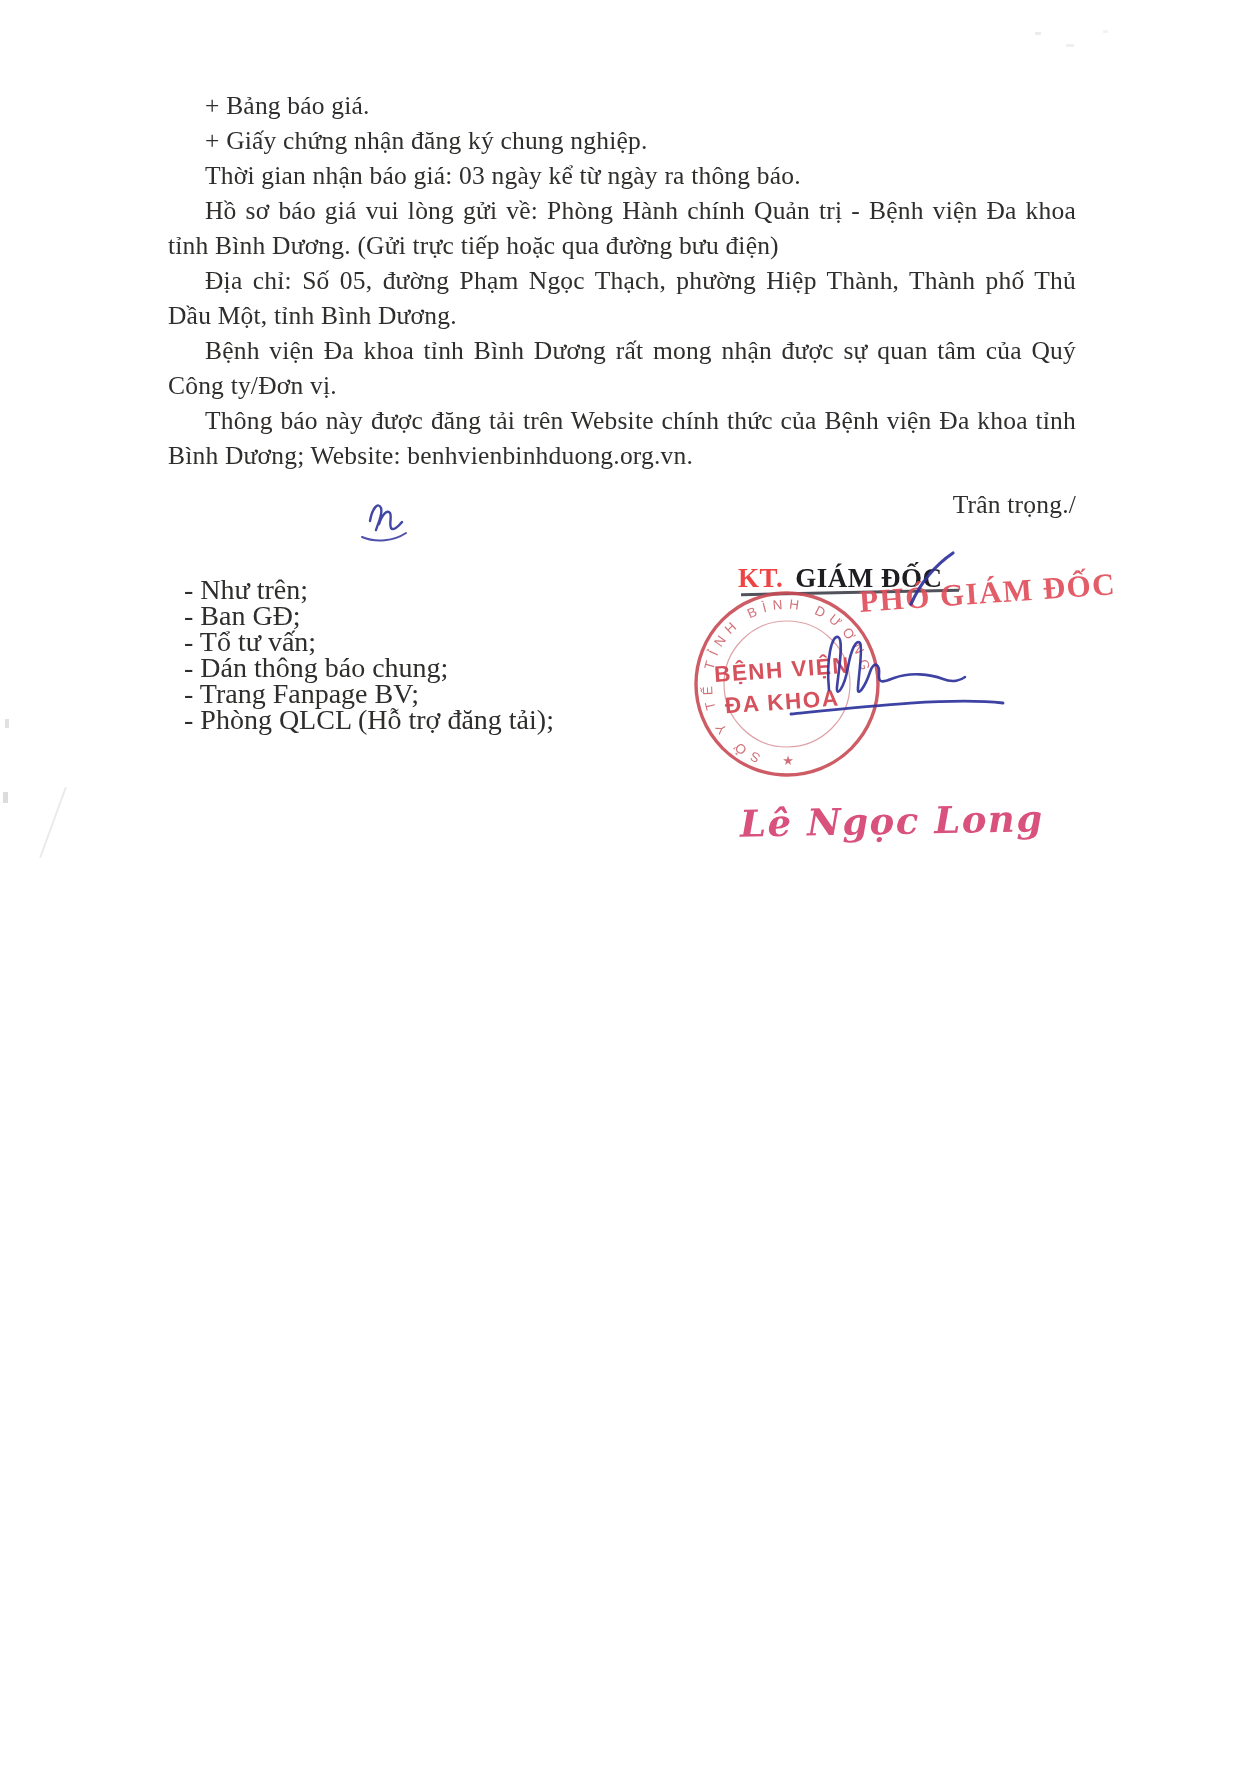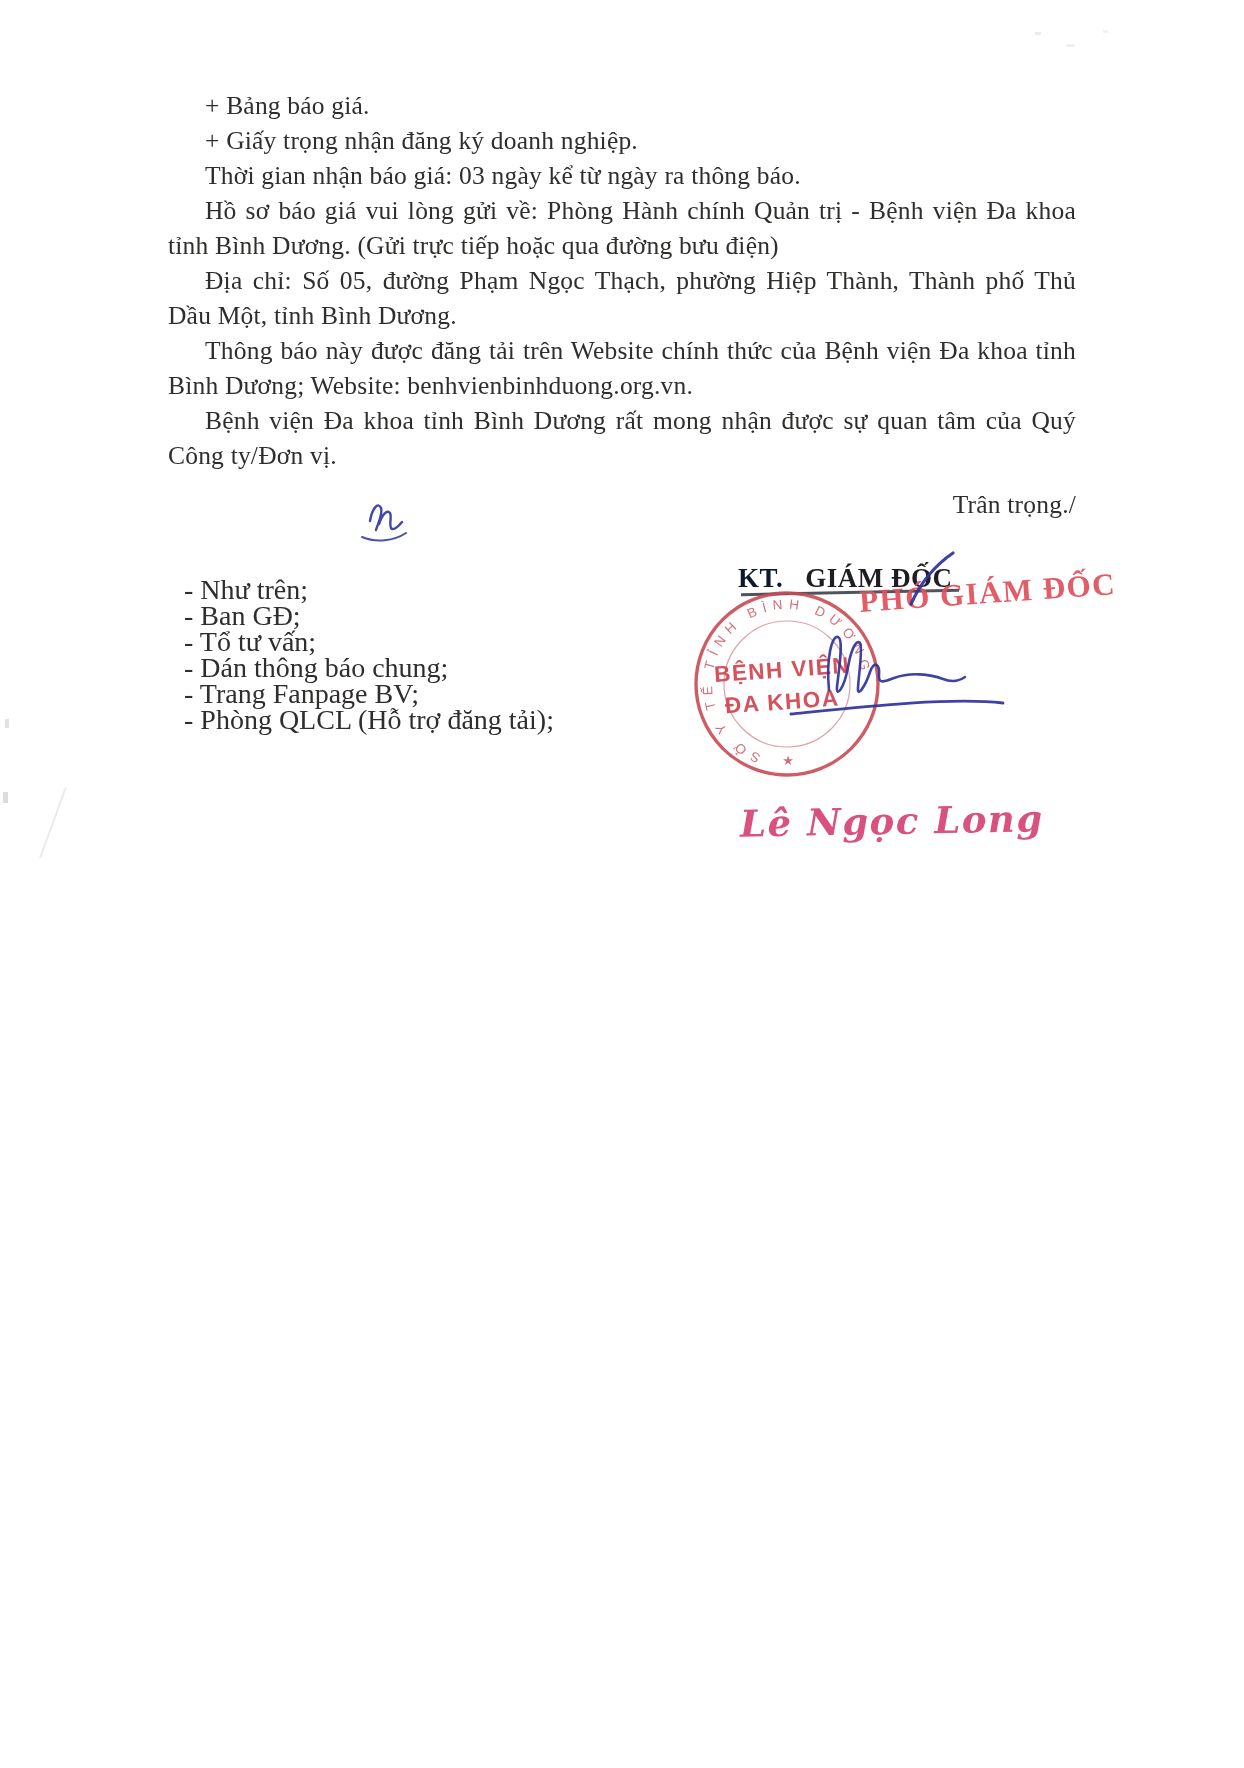--- a/index.html
+++ b/index.html
@@ -28,21 +28,21 @@
   .recipients{position:absolute;left:184px;top:577px;width:420px;}
   .recipients-heading{
     font-weight:bold;font-style:italic;font-size:23.5px;line-height:28px;margin:0 0 3px 0;
   }
   .recipient-item{font-size:28px;line-height:26px;}
   
   .kt-line{
     position:absolute;left:738px;top:563px;white-space:nowrap;
     font-size:27px;font-weight:bold;letter-spacing:.5px;color:#1e1e22;
   }
-  .kt-prefix{color:#0f172a;margin-right:22px;}
+  .kt-prefix{color:#ef4444;margin-right:12px;}
   .kt-strike{
     position:absolute;left:741px;top:591px;width:218px;height:2.6px;
     background:#34343f;transform:rotate(-1.2deg);opacity:.85;
   }
   .deputy-stamp{
     position:absolute;left:858px;top:584px;white-space:nowrap;
     font-size:31px;font-weight:bold;letter-spacing:1.5px;
     color:#e0505c;transform:rotate(-4deg);transform-origin:left top;
     opacity:.92;
   }
@@ -63,26 +63,26 @@
   .speck-2{left:1066px;top:44px;width:8px;height:3px;background:#dedee0;opacity:.45;}
   .speck-3{left:1103px;top:30px;width:5px;height:3px;background:#e2e2e4;opacity:.4;}
 </style>
 </head>
 <body>
 
 <div class="page">
 
   <div class="doc-body">
     <p>+ Bảng báo giá.</p>
-    <p>+ Giấy trọng nhận đăng ký doanh nghiệp.</p>
+    <p>+ Giấy chứng nhận đăng ký chung nghiệp.</p>
     <p>Thời gian nhận báo giá: 03 ngày kể từ ngày ra thông báo.</p>
     <p>Hồ sơ báo giá vui lòng gửi về: Phòng Hành chính Quản trị - Bệnh viện Đa khoa tỉnh Bình Dương. (Gửi trực tiếp hoặc qua đường bưu điện)</p>
     <p>Địa chỉ: Số 05, đường Phạm Ngọc Thạch, phường Hiệp Thành, Thành phố Thủ Dầu Một, tỉnh Bình Dương.</p>
+    <p>Bệnh viện Đa khoa tỉnh Bình Dương rất mong nhận được sự quan tâm của Quý Công ty/Đơn vị.</p>
     <p>Thông báo này được đăng tải trên Website chính thức của Bệnh viện Đa khoa tỉnh Bình Dương; Website: benhvienbinhduong.org.vn.</p>
-    <p>Bệnh viện Đa khoa tỉnh Bình Dương rất mong nhận được sự quan tâm của Quý Công ty/Đơn vị.</p>
     <p class="closing">
       <span>Trân trọng./</span>
       <svg class="initial-ink" viewBox="0 0 70 55">
         <path d="M 12 32 C 14 20 20 12 23 19 C 25 25 20 34 18 41 M 21 35 C 24 26 29 20 32 24 C 34 27 31 35 33 39 C 35 42 40 38 44 33" fill="none" stroke="#2e339b" stroke-width="2.4" stroke-linecap="round" opacity=".9"></path>
         <path d="M 4 48 C 18 54 36 52 48 44" fill="none" stroke="#2e339b" stroke-width="2" stroke-linecap="round" opacity=".85"></path>
       </svg>
     </p>
   </div>
 
   <div class="recipients">

